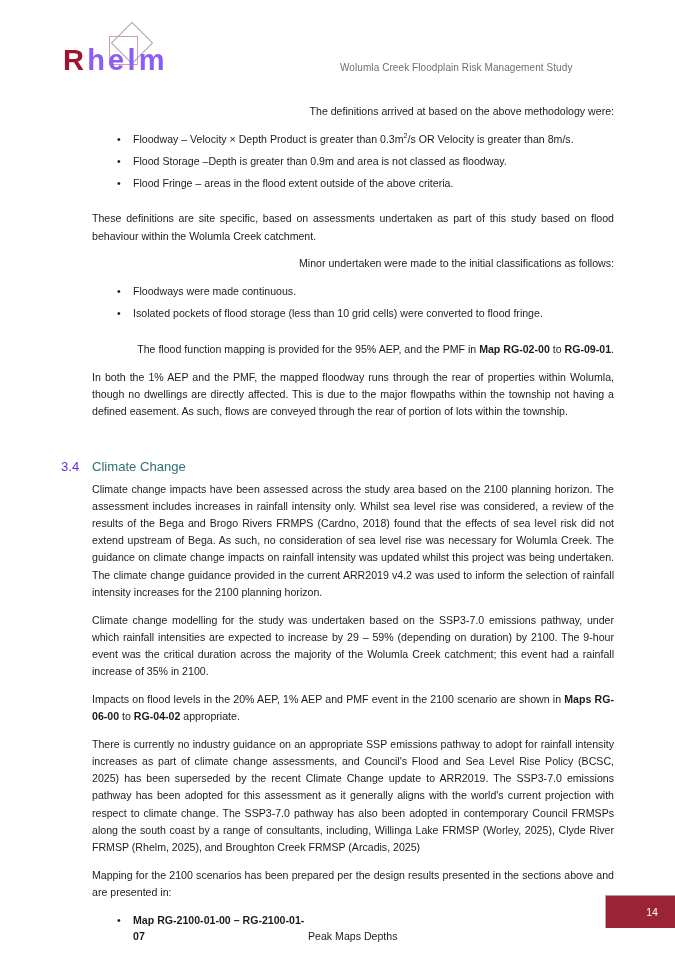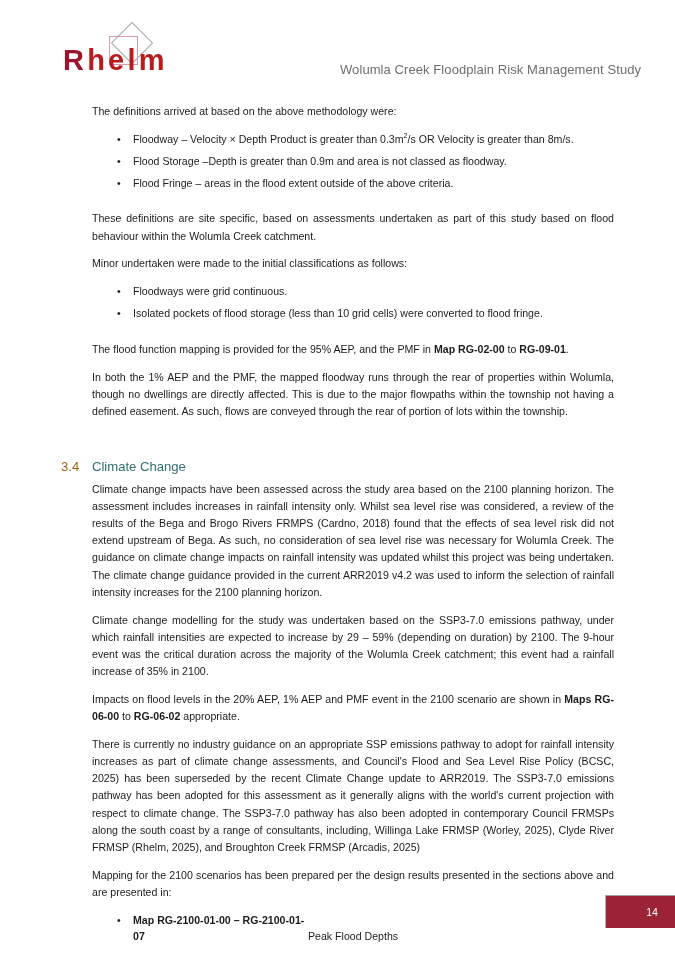--- a/index.html
+++ b/index.html
@@ -45,21 +45,21 @@
     left: 0;
     top: 24px;
     font-family: "Liberation Sans", sans-serif;
     font-size: 29px;
     font-weight: bold;
     letter-spacing: 3.2px;
     line-height: 1;
     white-space: nowrap;
   }
   .logo-r { color: #a0132e; }
-  .logo-helm { color: #b91c1c; }
+  .logo-helm { color: #8b5cf6; }
   .logo-square {
     position: absolute;
     left: 46px;
     top: 14px;
     width: 29px;
     height: 29px;
     border: 1.4px solid #d99aa9;
     box-sizing: border-box;
   }
   .logo-diamond {
@@ -70,21 +70,21 @@
     height: 30px;
     border: 1.4px solid #a8a8a8;
     box-sizing: border-box;
     transform: rotate(45deg);
   }
 
   .header-title {
     position: absolute;
     left: 340px;
     top: 62px;
-    font-size: 13px;
+    font-size: 10px;
     color: #6e6e6e;
     letter-spacing: 0.08px;
     white-space: nowrap;
   }
 
   
   .content {
     position: absolute;
     left: 0;
     top: 103px;
@@ -92,21 +92,21 @@
   }
 
   p.para {
     margin: 0 0 10.5px 0;
     padding: 0 61px 0 92px;
     font-size: 10.6px;
     line-height: 17.2px;
     text-align: justify;
     color: #1c1c1c;
   }
-  p.para.noj { text-align: left; }
+  p.para.noj { text-align: right; }
 
   ul.bullets {
     list-style: none;
     margin: 0 0 10.5px 0;
     padding: 0;
   }
   ul.bullets li {
     position: relative;
     margin: 0 0 5.5px 0;
     padding: 0 61px 0 133px;
@@ -149,21 +149,21 @@
     padding: 0 61px 0 92px;
     color: #2f6f73;
     font-size: 13.1px;
     font-weight: normal;
     line-height: 17px;
   }
   .section-heading .num {
     position: absolute;
     left: 61px;
     top: 0;
-    color: #a16207;
+    color: #6d28d9;
     font-size: 13.1px;
   }
 
   .gap-before-cc { height: 8px; }
 
   
   .footer-box {
     position: absolute;
     left: 605px;
     top: 895px;
@@ -218,50 +218,50 @@
     </ul>
 
     <div style="height:9px"></div>
 
     <p class="para">These definitions are site specific, based on assessments undertaken as part of this study based on flood behaviour within the Wolumla Creek catchment.</p>
 
     <p class="para noj">Minor undertaken were made to the initial classifications as follows:</p>
 
     <ul class="bullets">
       <li>
-        <span class="dot">•</span><span>Floodways were grid continuous.</span>
+        <span class="dot">•</span><span>Floodways were made continuous.</span>
       </li>
       <li>
         <span class="dot">•</span><span>Isolated pockets of flood storage (less than 10 grid cells) were converted to flood fringe.</span>
       </li>
     </ul>
 
     <div style="height:9px"></div>
 
     <p class="para noj"><span>The flood function mapping is provided for the 95% AEP, and the PMF in </span><b>Map RG-02-00</b><span> to </span><b>RG-09-01</b><span>.</span></p>
 
     <p class="para">In both the 1% AEP and the PMF, the mapped floodway runs through the rear of properties within Wolumla, though no dwellings are directly affected. This is due to the major flowpaths within the township not having a defined easement. As such, flows are conveyed through the rear of portion of lots within the township.</p>
 
     <div class="gap-before-cc"></div>
 
     <h2 class="section-heading"><span class="num">3.4</span><span>Climate Change</span></h2>
 
     <p class="para">Climate change impacts have been assessed across the study area based on the 2100 planning horizon. The assessment includes increases in rainfall intensity only. Whilst sea level rise was considered, a review of the results of the Bega and Brogo Rivers FRMPS (Cardno, 2018) found that the effects of sea level risk did not extend upstream of Bega. As such, no consideration of sea level rise was necessary for Wolumla Creek. The guidance on climate change impacts on rainfall intensity was updated whilst this project was being undertaken. The climate change guidance provided in the current ARR2019 v4.2 was used to inform the selection of rainfall intensity increases for the 2100 planning horizon.</p>
 
     <p class="para">Climate change modelling for the study was undertaken based on the SSP3-7.0 emissions pathway, under which rainfall intensities are expected to increase by 29 – 59% (depending on duration) by 2100. The 9-hour event was the critical duration across the majority of the Wolumla Creek catchment; this event had a rainfall increase of 35% in 2100.</p>
 
-    <p class="para"><span>Impacts on flood levels in the 20% AEP, 1% AEP and PMF event in the 2100 scenario are shown in </span><b>Maps RG-06-00</b><span> to </span><b>RG-06-02</b><span> appropriate.</span></p>
+    <p class="para"><span>Impacts on flood levels in the 20% AEP, 1% AEP and PMF event in the 2100 scenario are shown in </span><b>Maps RG-06-00</b><span> to </span><b>RG-04-02</b><span> appropriate.</span></p>
 
     <p class="para">There is currently no industry guidance on an appropriate SSP emissions pathway to adopt for rainfall intensity increases as part of climate change assessments, and Council's Flood and Sea Level Rise Policy (BCSC, 2025) has been superseded by the recent Climate Change update to ARR2019. The SSP3-7.0 emissions pathway has been adopted for this assessment as it generally aligns with the world's current projection with respect to climate change. The SSP3-7.0 pathway has also been adopted in contemporary Council FRMSPs along the south coast by a range of consultants, including, Willinga Lake FRMSP (Worley, 2025), Clyde River FRMSP (Rhelm, 2025), and Broughton Creek FRMSP (Arcadis, 2025)</p>
 
     <p class="para">Mapping for the 2100 scenarios has been prepared per the design results presented in the sections above and are presented in:</p>
 
     <ul class="bullets maplist spaced">
       <li>
-        <span class="dot">•</span><span class="map-id">Map RG-2100-01-00 – RG-2100-01-07</span><span class="map-desc">Peak Flood Depths</span>
+        <span class="dot">•</span><span class="map-id">Map RG-2100-01-00 – RG-2100-01-07</span><span class="map-desc">Peak Maps Depths</span>
       </li>
       <li>
         <span class="dot">•</span><span class="map-id">Map RG-2100-01-10 –RG-2100-01-14</span><span class="map-desc">Peak Flood Levels</span>
       </li>
     </ul>
 
   </div>
 
   <div class="footer-box">
     <div class="footer-num">14</div>

